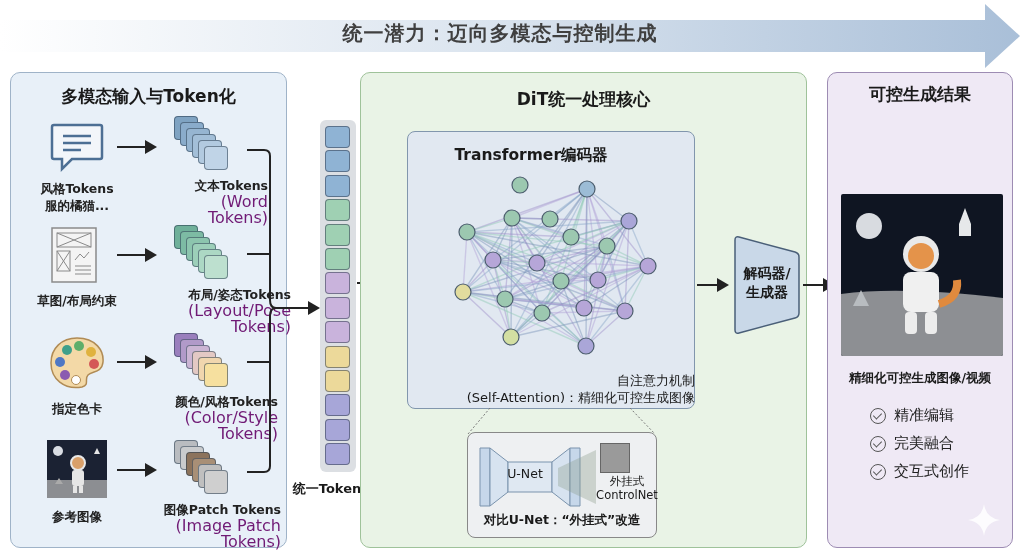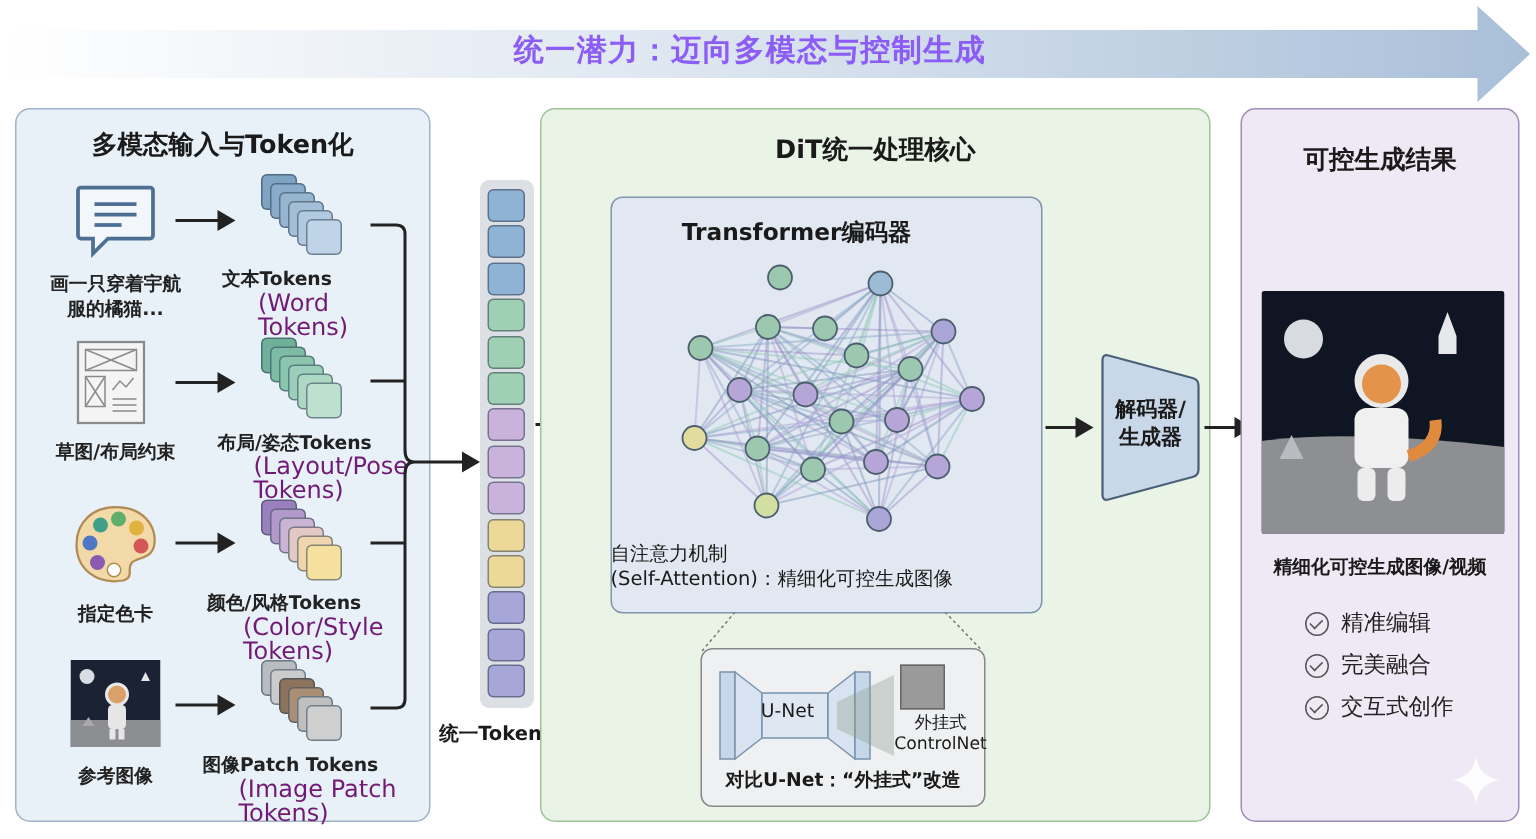--- a/index.html
+++ b/index.html
@@ -1,43 +1,43 @@
 <!DOCTYPE html>
 <html><head>
 <meta charset="utf-8">
 <style>
   html, body { margin:0; padding:0; }
   body { width:1024px; height:559px; background:#ffffff; position:relative; overflow:hidden;
          font-family:"DejaVu Sans", "Liberation Sans", sans-serif; color:#1a1a1a; }
   .abs { position:absolute; }
   
   #banner { left:0; top:4px; width:1024px; height:64px; }
-  #banner-title { left:0; top:20px; width:1000px; text-align:center; font-size:20px; font-weight:bold; color:#8b5cf6; letter-spacing:1px; }
+  #banner-title { left:0; top:20px; width:1000px; text-align:center; font-size:20px; font-weight:bold; color:#404040; letter-spacing:1px; }
   
   .panel { border-radius:10px; box-sizing:border-box; }
   #panel-input { left:10px; top:72px; width:277px; height:476px; background:#e8f0f8; border:1.5px solid #9fb3c8; }
   #panel-core { left:360px; top:72px; width:447px; height:476px; background:#e9f3e6; border:1.5px solid #9fc29a; }
   #panel-output { left:827px; top:72px; width:186px; height:476px; background:#efe9f5; border:1.5px solid #9d8cb3; }
   .panel-title { position:absolute; left:0; width:100%; text-align:center; font-weight:bold; font-size:17px; color:#1a1a1a; }
   .input-label { position:absolute; text-align:center; font-size:12.5px; font-weight:bold; color:#222; line-height:17px; }
-  .token-label { position:absolute; text-align:left; font-size:12.5px; line-height:16px; color:#222; }
+  .token-label { position:absolute; text-align:right; font-size:12.5px; line-height:16px; color:#222; }
   .token-label b { display:block; font-weight:bold; }
   .token-label span.sub { display:block; font-size:16px; color:#701a75;margin-left:24px; }
   .arrow { position:absolute; height:2px; background:#222; }
   .arrow::after { content:""; position:absolute; right:-2px; top:-6px; border-left:12px solid #222; border-top:7px solid transparent; border-bottom:7px solid transparent; }
   .stack { position:absolute; width:60px; height:60px; }
   .stack div { position:absolute; width:24px; height:24px; border-radius:4px; border:1.5px solid rgba(40,60,80,0.55); box-sizing:border-box; }
   
   #seq { left:320px; top:120px; width:36px; height:352px; background:#dcdfe3; border-radius:6px; }
   .seq-cell { position:absolute; left:5px; width:25px; height:22px; border:1.2px solid rgba(50,60,80,0.55); border-radius:4px; box-sizing:border-box; }
   #seq-label { left:280px; top:480px; width:120px; text-align:center; font-size:13px; font-weight:bold; }
   
   #transformer { left:407px; top:131px; width:288px; height:278px; background:#e1e8f1; border:1.5px solid #8196ad; border-radius:8px; box-sizing:border-box; }
   #transformer-title { left:407px; top:145px; width:248px; text-align:center; font-size:15.5px; font-weight:bold; }
-  #attn-label { left:407px; top:361px; width:288px; text-align:left; font-size:13px; line-height:17px; }
+  #attn-label { left:407px; top:372px; width:288px; text-align:right; font-size:13px; line-height:17px; }
   #unet-box { left:467px; top:432px; width:190px; height:106px; background:#eef0f2; border:1.5px solid #888; border-radius:8px; box-sizing:border-box; }
   #unet-caption { left:467px; top:512px; width:190px; text-align:center; font-size:12.5px; font-weight:bold; }
   #unet-label { left:500px; top:466px; width:50px; text-align:center; font-size:12.5px; }
   #controlnet-label { left:592px; top:474px; width:70px; text-align:center; font-size:11.5px; line-height:14px; }
   
   #decoder-label { left:733px; top:264px; width:68px; text-align:center; font-size:14px; font-weight:bold; line-height:19px; }
   
   #result-img { left:841px; top:194px; width:162px; height:162px; border-radius:2px; overflow:hidden; }
   #result-caption { left:827px; top:370px; width:186px; text-align:center; font-size:12.5px; font-weight:bold; }
   .check-item { position:absolute; left:870px; font-size:15px; display:flex; align-items:center; gap:8px; color:#222; }
@@ -63,21 +63,21 @@
   <div class="panel-title" style="top:12px">多模态输入与Token化</div>
 </div>
 
 <svg class="abs" style="left:50px;top:122px" width="54" height="50">
   <path d="M4 3 h46 a2 2 0 0 1 2 2 v30 a2 2 0 0 1 -2 2 h-28 l-10 10 v-10 h-8 a2 2 0 0 1 -2 -2 v-30 a2 2 0 0 1 2 -2z" fill="#f3f6fa" stroke="#4d6f94" stroke-width="2.5"></path>
   <line x1="13" y1="14" x2="41" y2="14" stroke="#4d6f94" stroke-width="2.5"></line>
   <line x1="13" y1="21" x2="41" y2="21" stroke="#4d6f94" stroke-width="2.5"></line>
   <line x1="13" y1="28" x2="31" y2="28" stroke="#4d6f94" stroke-width="2.5"></line>
 </svg>
 <div class="input-label" style="left:20px;top:180px;width:114px">
-  <div>画一只穿着宇航</div>
+  <div>风格Tokens</div>
   <div>服的橘猫...</div>
 </div>
 <div class="arrow" style="left:117px;top:146px;width:38px"></div>
 <div class="stack" style="left:174px;top:116px">
   <div style="left:0;top:0;background:#7fa3c2"></div>
     <div style="left:6px;top:6px;background:#8aaccb"></div>
     <div style="left:12px;top:12px;background:#96b5d1"></div>
     <div style="left:18px;top:18px;background:#a3bfd8"></div>
     <div style="left:24px;top:24px;background:#b2cae0"></div>
     <div style="left:30px;top:30px;background:#c0d4e7"></div>
@@ -370,21 +370,21 @@
 <svg class="abs" style="left:731px;top:234px" width="72" height="102">
   <path d="M4 6 Q4 2 8 3 L64 18 Q68 19 68 23 V79 Q68 83 64 84 L8 99 Q4 100 4 96z" fill="#c9d8e8" stroke="#4a5f78" stroke-width="1.5"></path>
 </svg>
 <div id="decoder-label" class="abs">
   <div>解码器/</div>
   <div>生成器</div>
 </div>
 <div class="arrow" style="left:803px;top:284px;width:30px"></div>
 
 <div id="panel-output" class="abs panel">
-  <div class="panel-title" style="top:22px">可控生成结果</div>
+  <div class="panel-title" style="top:10px">可控生成结果</div>
 </div>
 <svg id="result-img" class="abs" viewBox="0 0 162 162">
   <rect width="162" height="162" fill="#0f1522"></rect>
   <circle cx="28" cy="32" r="13" fill="#d8dbe0"></circle>
   <path d="M0 100 Q60 92 162 104 V162 H0z" fill="#8d8f93"></path>
   <path d="M124 14 l6 16 h-12z M118 30 h12 v12 h-12z" fill="#e6e8ea"></path>
   <path d="M12 112 l8 -16 l8 16z" fill="#b8bcc0"></path>
   <circle cx="80" cy="60" r="18" fill="#e9e9e9"></circle>
   <circle cx="80" cy="62" r="13" fill="#e4934a"></circle>
   <rect x="62" y="78" width="36" height="40" rx="8" fill="#f0f0f0"></rect>

